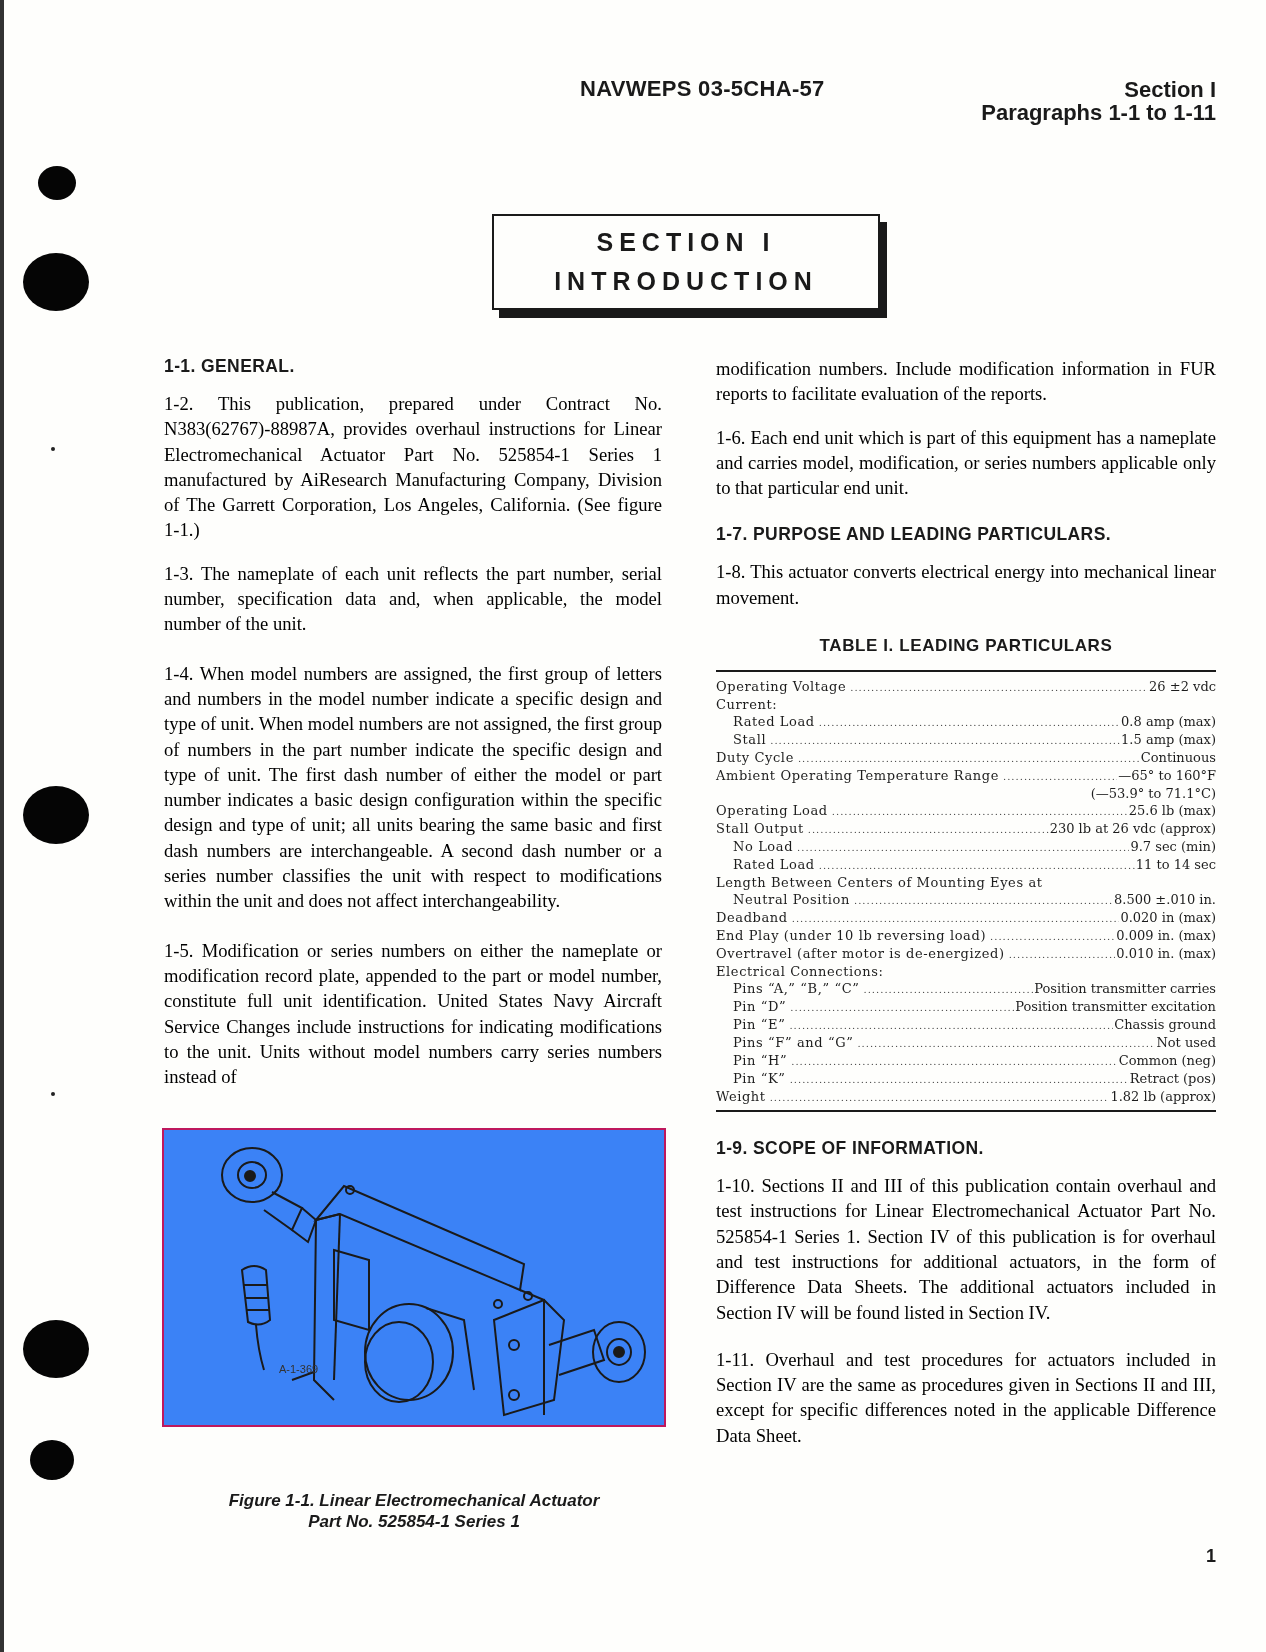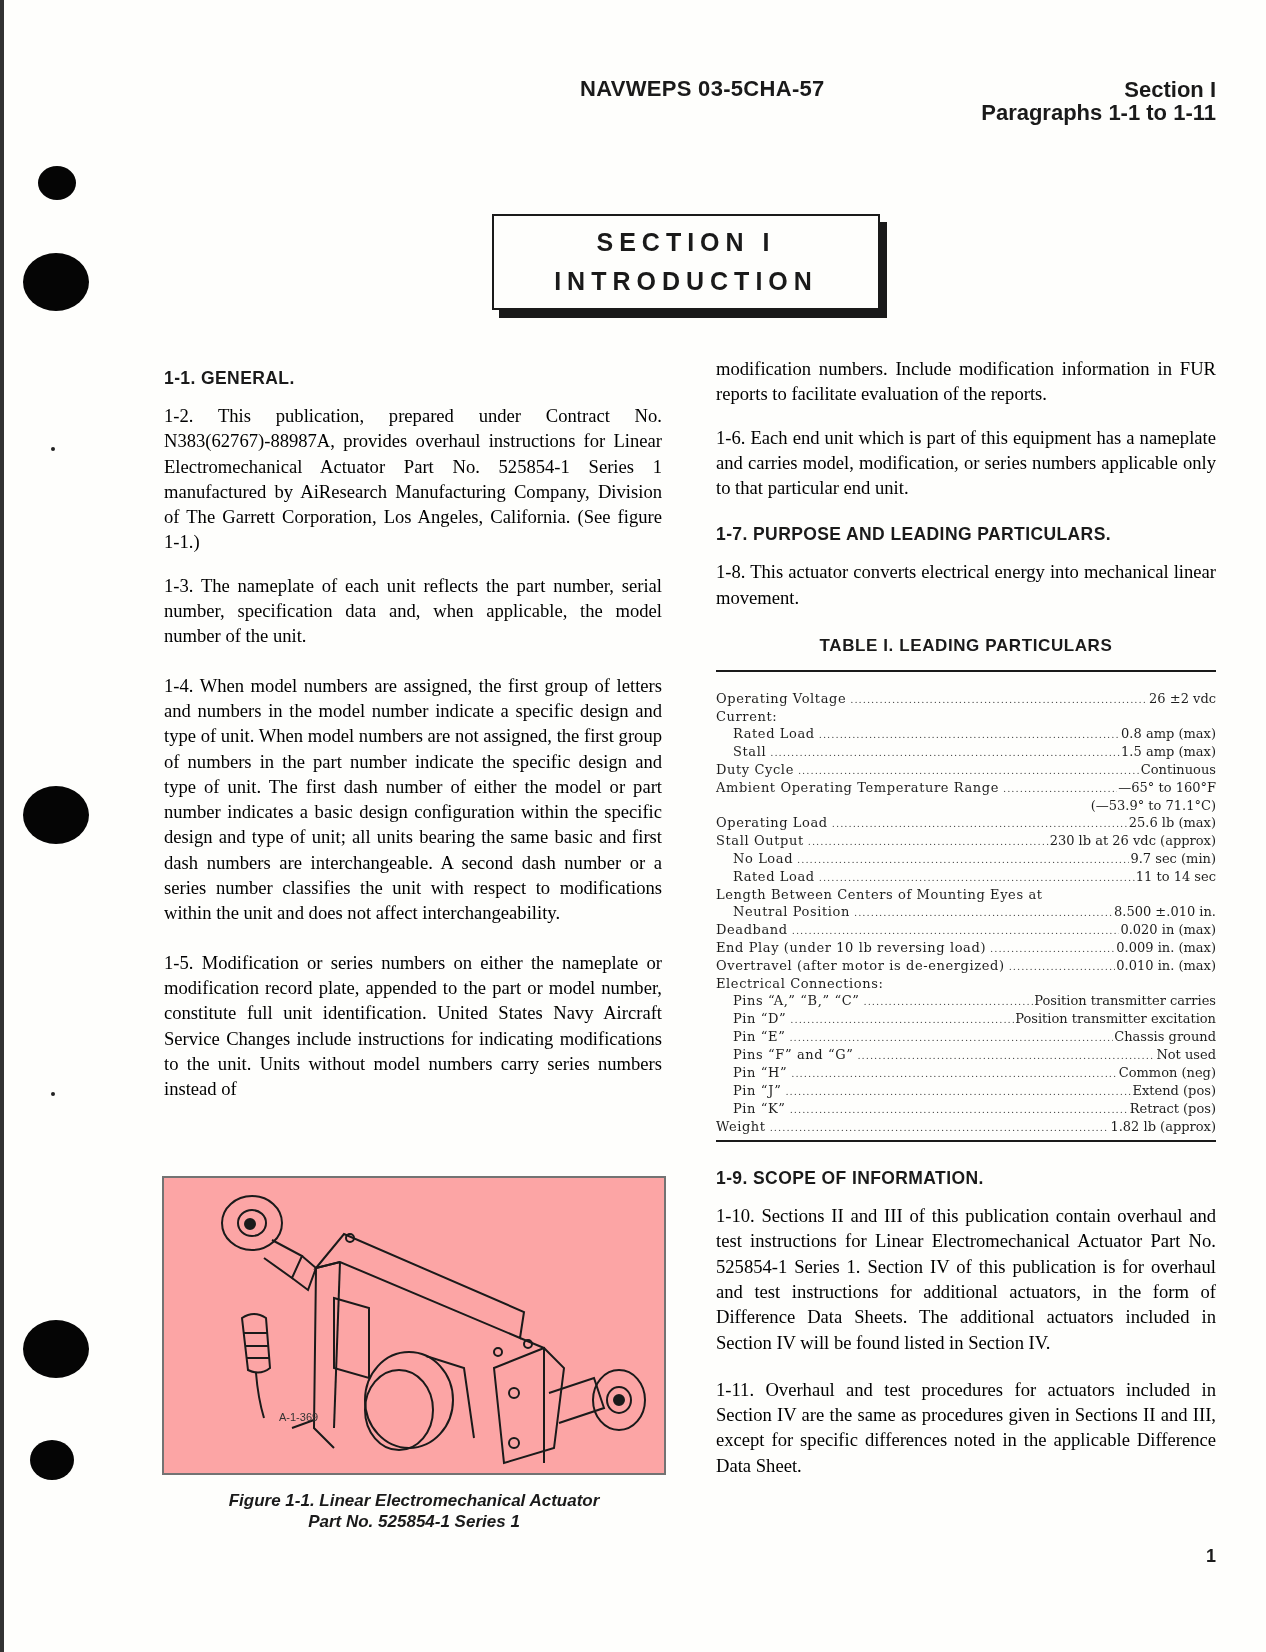--- a/index.html
+++ b/index.html
@@ -17,38 +17,38 @@
   .title-box {
     position: absolute; left: 492px; top: 214px; width: 384px; height: 92px;
     border: 2px solid #1a1a1a; box-shadow: 7px 8px 0 #1a1a1a; background: #fefefc;
     text-align: center; font-family: "Liberation Sans", sans-serif; font-weight: bold;
     font-size: 25px; letter-spacing: 6px; color: #1a1a1a;
   }
   .title-box .l1 { margin-top: 12px; }
   .title-box .l2 { margin-top: 10px; }
 
   .col { position: absolute; top: 356px; width: 498px; }
-  .col-left { left: 164px; margin-top: 12px; }
+  .col-left { left: 164px; }
   .col-right { left: 716px; width: 500px; }
 
   .head { font-family: "Liberation Sans", sans-serif; font-weight: bold; font-size: 17.5px; color: #1a1a1a; letter-spacing: 0.4px; margin: 0 0 14px 0; }
   .para { font-size: 18.6px; line-height: 25.3px; text-align: justify; margin: 0 0 18px 0; color: #000000; }
 
   .table-title { font-family: "Liberation Sans", sans-serif; font-weight: bold; font-size: 17px; text-align: center; letter-spacing: 0.6px; margin: 26px 0 14px 0; color:#1a1a1a;}
   .rule { border-top: 2px solid #1a1a1a; }
-  .tbl { padding: 18px 0 4px 0; font-family: "DejaVu Serif", "Liberation Serif", serif; font-size: 13px; line-height: 17px; color: #1d1d1d; }
+  .tbl { padding: 6px 0 4px 0; font-family: "DejaVu Serif", "Liberation Serif", serif; font-size: 13px; line-height: 17px; color: #1d1d1d; }
   .row { display: flex; align-items: baseline; white-space: nowrap; }
   .row .lbl { flex: 0 0 auto; letter-spacing: 0.6px; }
   .row .dots { flex: 1 1 auto; overflow: hidden; margin: 0 1px 0 4px; color:#444; letter-spacing: 1px; font-size: 10px;}
   .row .dots::before { content: "...................................................................................................................................................................................................."; }
   .row .val { flex: 0 0 auto; }
   .row.ind .lbl { padding-left: 17px; }
   .row.cont { justify-content: flex-end; }
 
-  .figure { position: absolute; left: 162px; top: 1176px; width: 500px; height: 295px; border: 2px solid #737373; background: #fca5a5; }
+  .figure { position: absolute; left: 162px; top: 1128px; width: 500px; height: 295px; border: 2px solid #be185d; background: #3b82f6; }
   .fig-id { position: absolute; left: 115px; top: 233px; font-family: "Liberation Sans", sans-serif; font-size: 11px; color: #333; }
   .caption { position: absolute; left: 162px; top: 1490px; width: 504px; text-align: center; font-family: "Liberation Sans", sans-serif; font-weight: bold; font-style: italic; font-size: 17px; line-height: 21px; color: #1a1a1a; }
   .pgnum { position: absolute; right: 50px; top: 1546px; font-family: "Liberation Sans", sans-serif; font-weight: bold; font-size: 18px; }
   .leftedge { position: absolute; left: 0; top: 0; width: 4px; height: 1652px; background: #333; }
 </style>
 </head>
 <body>
 
 <div class="leftedge"></div>
 
@@ -230,25 +230,20 @@
         <span class="lbl">Pins “F” and “G”</span>
         <span class="dots"></span>
         <span class="val">Not used</span>
       </div>
     <div class="row ind">
         <span class="lbl">Pin “H”</span>
         <span class="dots"></span>
         <span class="val">Common (neg)</span>
       </div>
     <div class="row ind">
-        <span class="lbl">Pin “J”</span>
-        <span class="dots"></span>
-        <span class="val">Extend (pos)</span>
-      </div>
-    <div class="row ind">
         <span class="lbl">Pin “K”</span>
         <span class="dots"></span>
         <span class="val">Retract (pos)</span>
       </div>
     <div class="row">
         <span class="lbl">Weight</span>
         <span class="dots"></span>
         <span class="val">1.82 lb (approx)</span>
       </div>
   </div>

